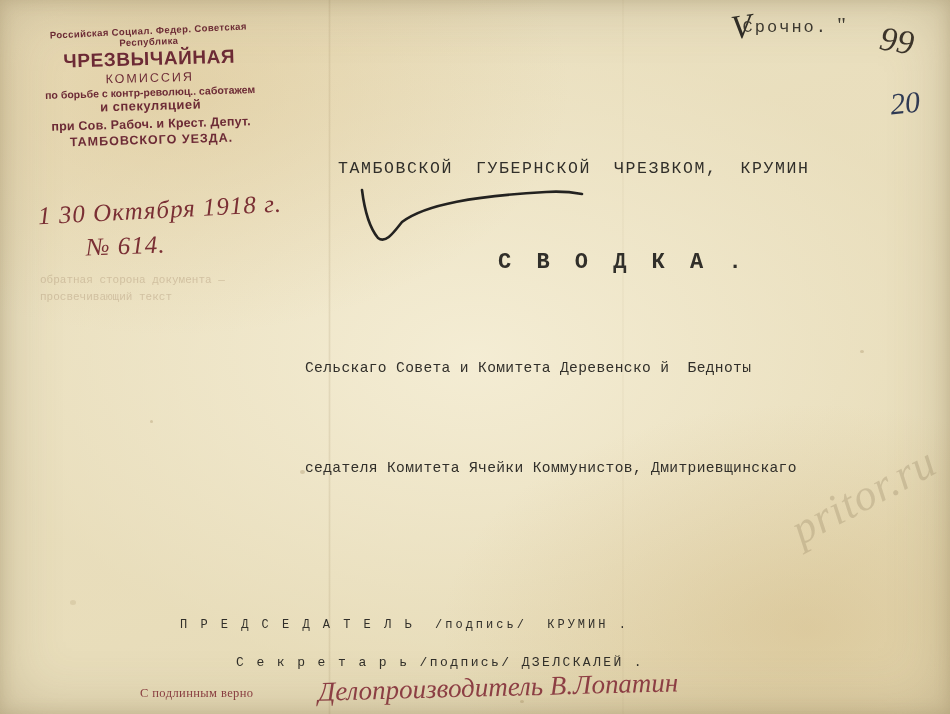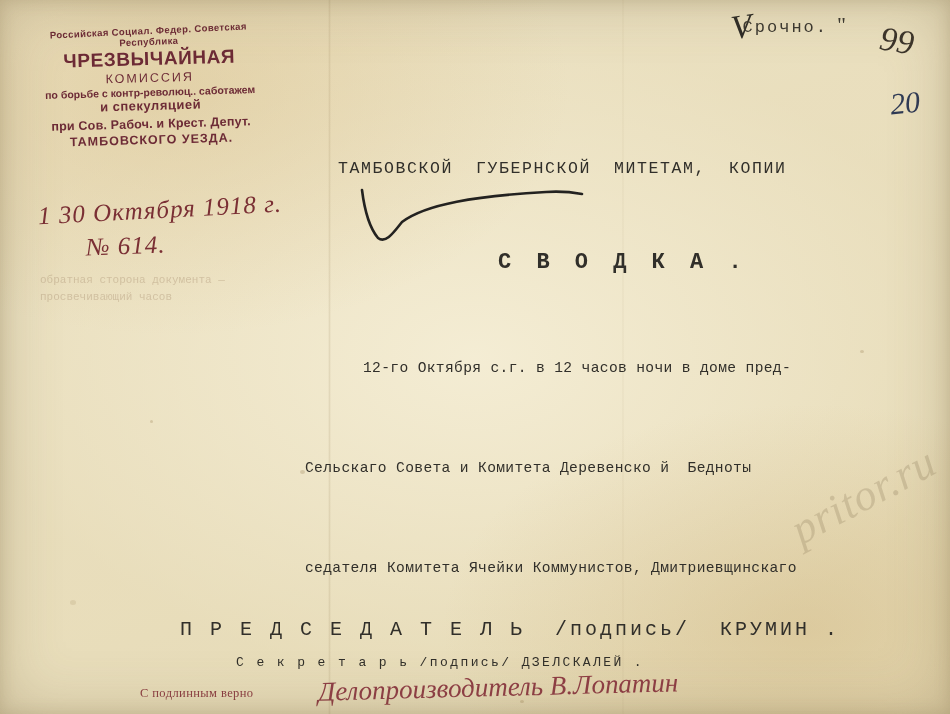--- a/index.html
+++ b/index.html
@@ -208,21 +208,21 @@
     left: 305px;
     top: 286px;
     font-size: 14.6px;
     letter-spacing: .35px;
     line-height: 33.2px;
   }
   #body .indent { display: inline-block; width: 58px; }
   #sign1 {
     left: 180px;
     top: 618px;
-    font-size: 20px;
+    font-size: 12px;
     letter-spacing: 3px;
   }
   #sign2 {
     left: 236px;
     top: 655px;
     font-size: 13px;
     letter-spacing: 2.4px;
   }
 
   
@@ -289,21 +289,21 @@
   <div id="paper-base"></div>
   <div class="crease c1"></div>
   <div class="crease c2"></div>
 
   <div class="speck" style="left:300px;top:470px;width:5px;height:4px;"></div>
   <div class="speck" style="left:150px;top:420px;width:3px;height:3px;"></div>
   <div class="speck" style="left:860px;top:350px;width:4px;height:3px;"></div>
   <div class="speck" style="left:70px;top:600px;width:6px;height:5px;opacity:.6;"></div>
   <div class="speck" style="left:520px;top:700px;width:4px;height:3px;"></div>
 
-  <div id="ghost">обратная сторона документа — просвечивающий часов</div>
+  <div id="ghost">обратная сторона документа — просвечивающий текст</div>
 
   <div id="stamp">
     <div class="arc">Российская Социал.  Федер. Советская Республика</div>
     <div class="big">ЧРЕЗВЫЧАЙНАЯ</div>
     <div class="mid">КОМИССИЯ</div>
     <div class="small">по борьбе с контр-революц.. саботажем</div>
     <div class="mid2">и спекуляцией</div>
     <div class="line5">при Сов. Рабоч. и Крест. Депут.</div>
     <div class="line6">ТАМБОВСКОГО УЕЗДА.</div>
   </div>
@@ -315,31 +315,30 @@
     <span class="hand">№ 614.</span>
   </div>
 
   <div id="mark-v">V</div>
   <div id="urgent">Срочно.</div>
   <div id="urgent-quote">"</div>
   <div id="num-99">99</div>
   <div id="num-20">20</div>
 
   <div id="addr" class="typed">
-    <div>ТАМБОВСКОЙ  ГУБЕРНСКОЙ  МИТЕТАМ,  КОПИИ</div>
+    <div>ТАМБОВСКОЙ  ГУБЕРНСКОЙ  ЧРЕЗВКОМ,  КРУМИН</div>
   </div>
 
   <svg id="pen-check" viewBox="0 0 230 60">
     <path d="M6,4 C8,20 12,40 22,52 C30,58 38,46 46,36 C70,18 120,10 190,6 C205,5 215,6 226,8" fill="none" stroke="#232220" stroke-width="2.6" stroke-linecap="round"></path>
   </svg>
 
   <div id="title-svodka" class="typed">С В О Д К А .</div>
 
   <div id="body" class="typed">
-    <div><span class="indent"></span><span>12-го Октября с.г. в 12 часов ночи в доме пред-</span></div>
     <div>Сельскаго Совета и Комитета Деревенско й  Бедноты</div>
     <div>седателя Комитета Ячейки Коммунистов, Дмитриевщинскаго</div>
     
     
     
     
     
   </div>
 
   <div id="sign1" class="typed">П Р Е Д С Е Д А Т Е Л Ь  /подпись/  КРУМИН .</div>

